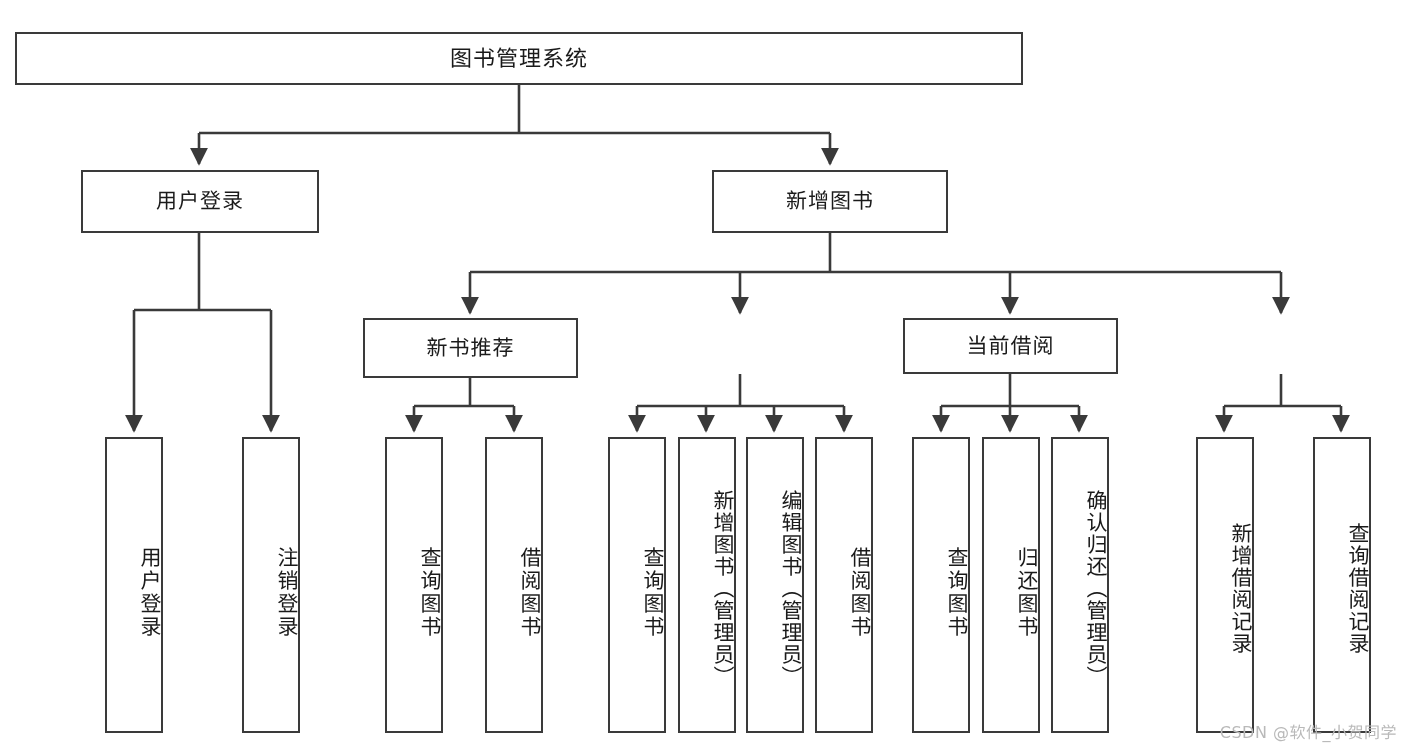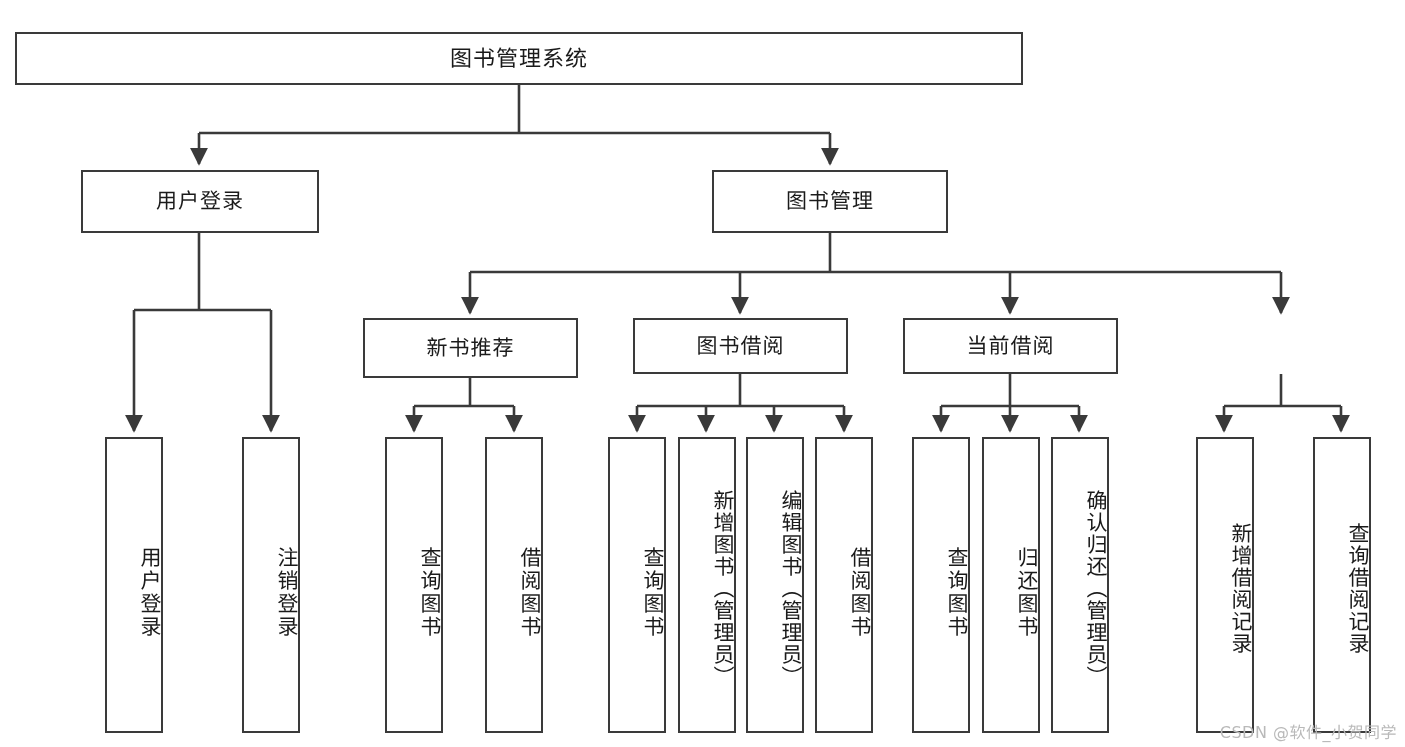--- a/index.html
+++ b/index.html
@@ -129,28 +129,25 @@
   </svg>
 
   <div class="node root" style="left:15px; top:13px; width:1008px; height:53px;margin-top:19px;">
     <span class="node-label">图书管理系统</span>
   </div>
 
   <div class="node horiz" style="left:81px; top:170px; width:238px; height:63px;">
     <span class="node-label">用户登录</span>
   </div>
   <div class="node horiz" style="left:712px; top:170px; width:236px; height:63px;">
-    <span class="node-label">图书管理</span>
+    <span class="node-label">新增图书</span>
   </div>
 
   <div class="node horiz" style="left:363px; top:318px; width:215px; height:60px;">
     <span class="node-label">新书推荐</span>
-  </div>
-  <div class="node horiz" style="left:633px; top:318px; width:215px; height:56px;">
-    <span class="node-label">图书借阅</span>
   </div>
   <div class="node horiz" style="left:903px; top:318px; width:215px; height:56px;">
     <span class="node-label">当前借阅</span>
   </div>
 
   <div class="node leaf" style="left:105px; top:437px; width:58px; height:296px;">
     <span class="node-label">用户登录</span>
   </div>
   <div class="node leaf" style="left:242px; top:437px; width:58px; height:296px;">
     <span class="node-label">注销登录</span>

